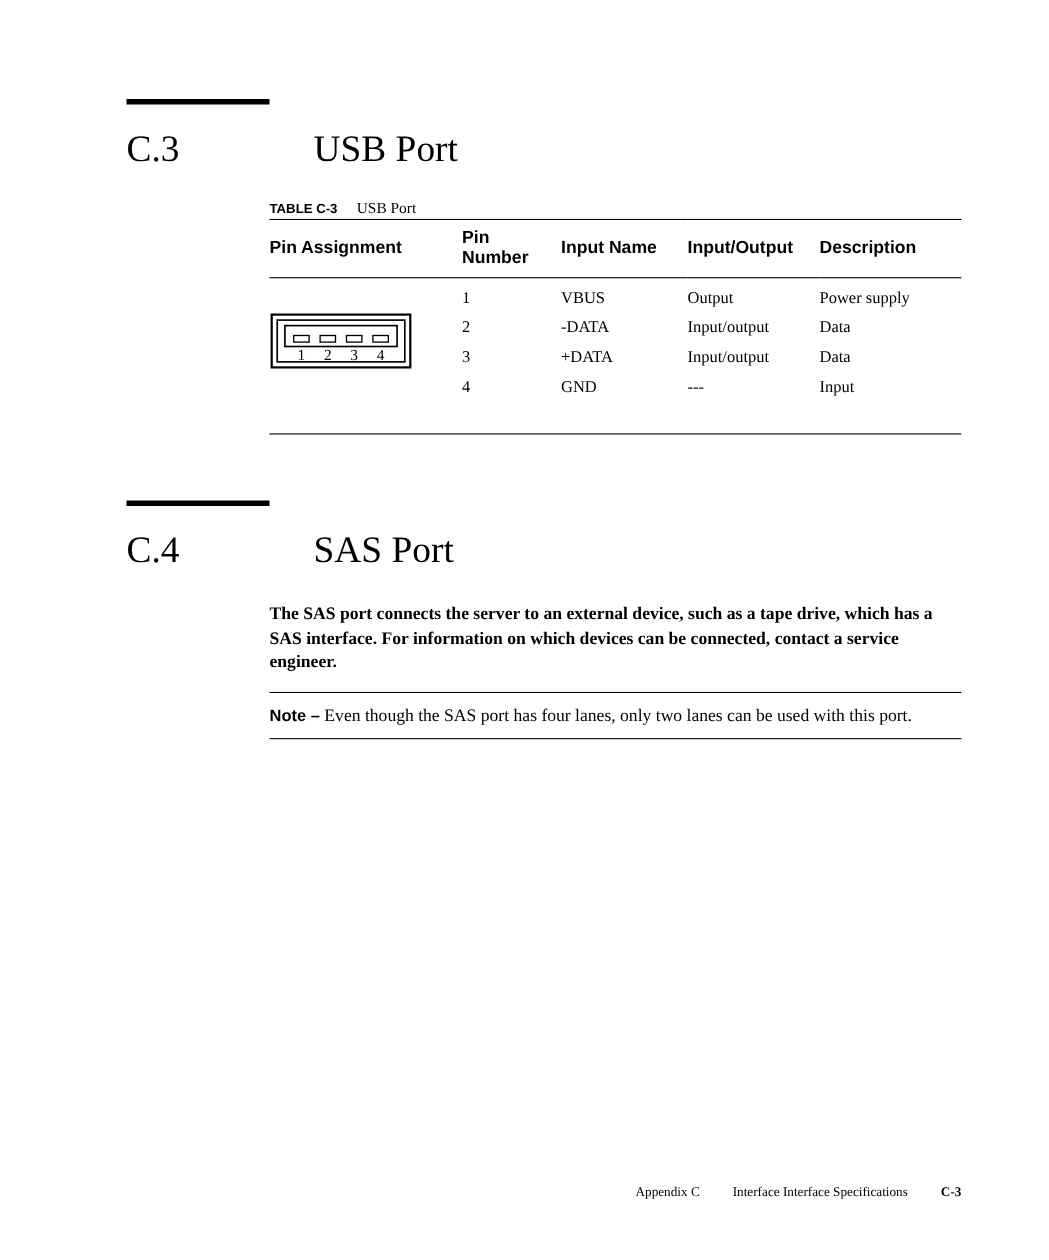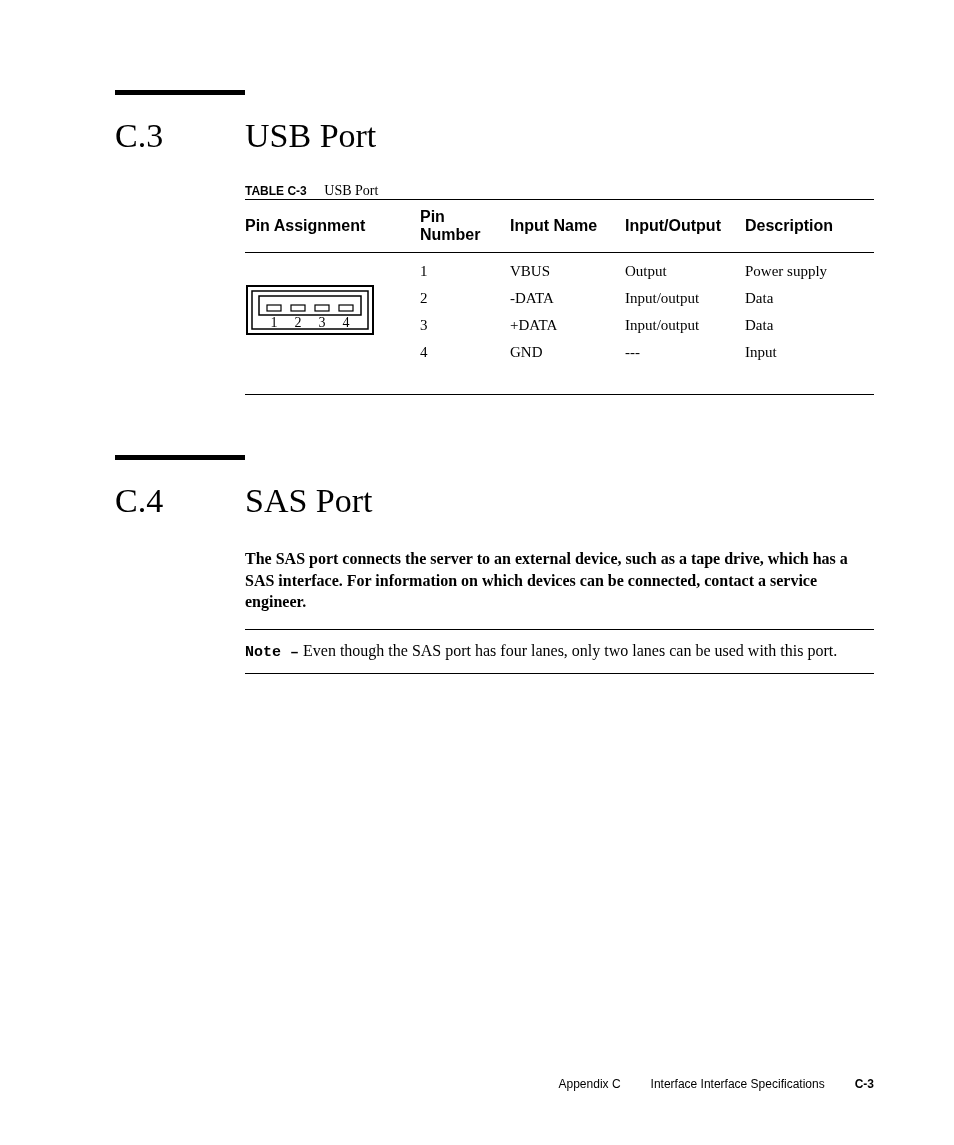--- a/index.html
+++ b/index.html
@@ -19,20 +19,21 @@
     .section-rule {
       width: 130px;
       height: 5px;
       background: #000;
       margin-bottom: 22px;
     }
     .section-heading {
       display: flex;
       align-items: flex-end;
       margin-bottom: 28px;
+      gap: 40px;
     }
     .section-num {
       font-size: 34px;
       font-weight: normal;
       width: 130px;
       flex-shrink: 0;
     }
     .section-title {
       font-size: 34px;
       font-weight: normal;
@@ -93,29 +94,29 @@
       font-weight: bold;
     }
     .note-block {
       border-top: 1px solid #000;
       border-bottom: 1px solid #000;
       padding: 10px 0;
       font-size: 16px;
       line-height: 1.35;
     }
     .note-label {
-      font-family: Liberation Mono, monospace;
+      font-family: Liberation Sans, sans-serif;
       font-weight: bold;
       font-size: 15px;
     }
     .footer {
       position: absolute;
       bottom: 54px;
       right: 80px;
-      font-family: Liberation Sans, sans-serif;
+      font-family: Liberation Serif, serif;
       font-size: 12px;
       display: flex;
       align-items: baseline;
       gap: 30px;
     }
     .footer .page-num {
       font-weight: bold;
     }
     .section-gap {
       height: 60px;

